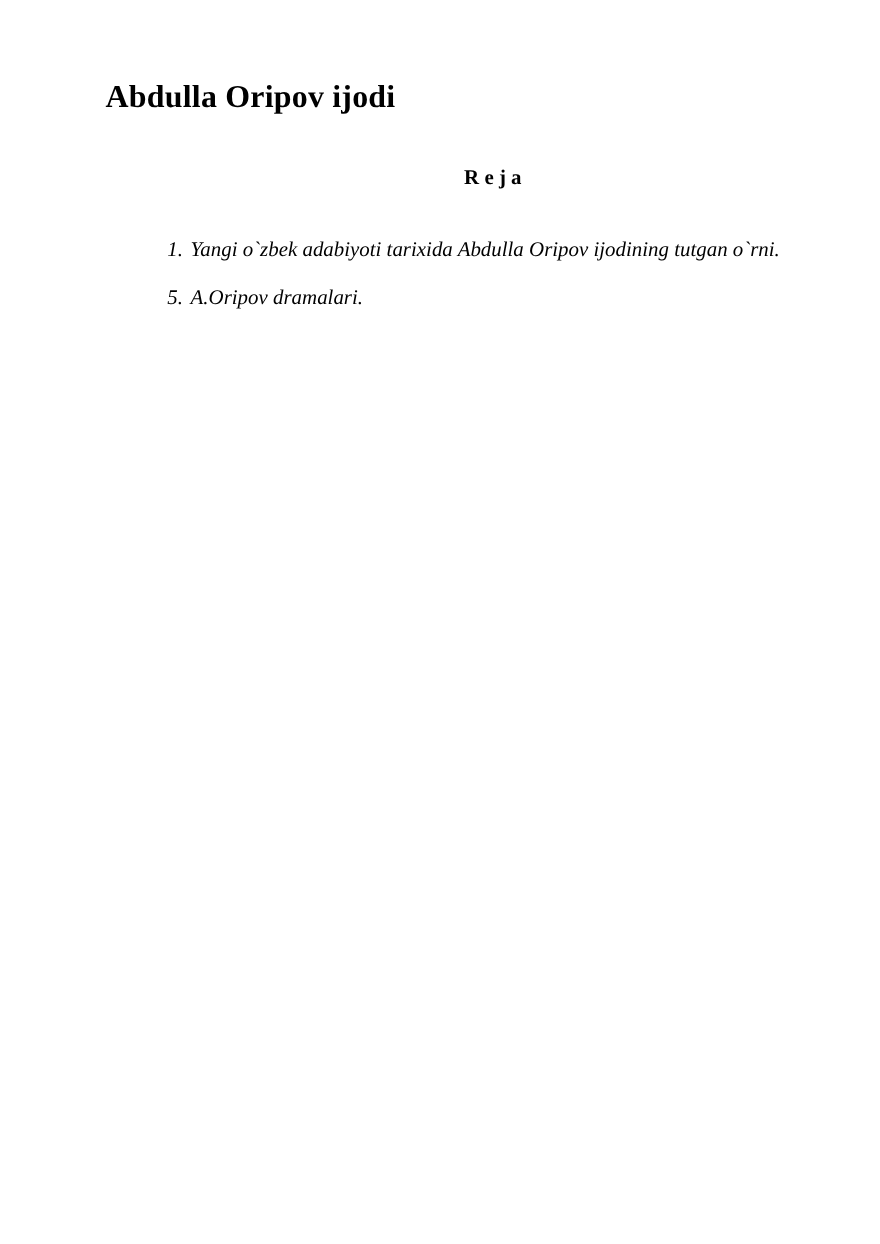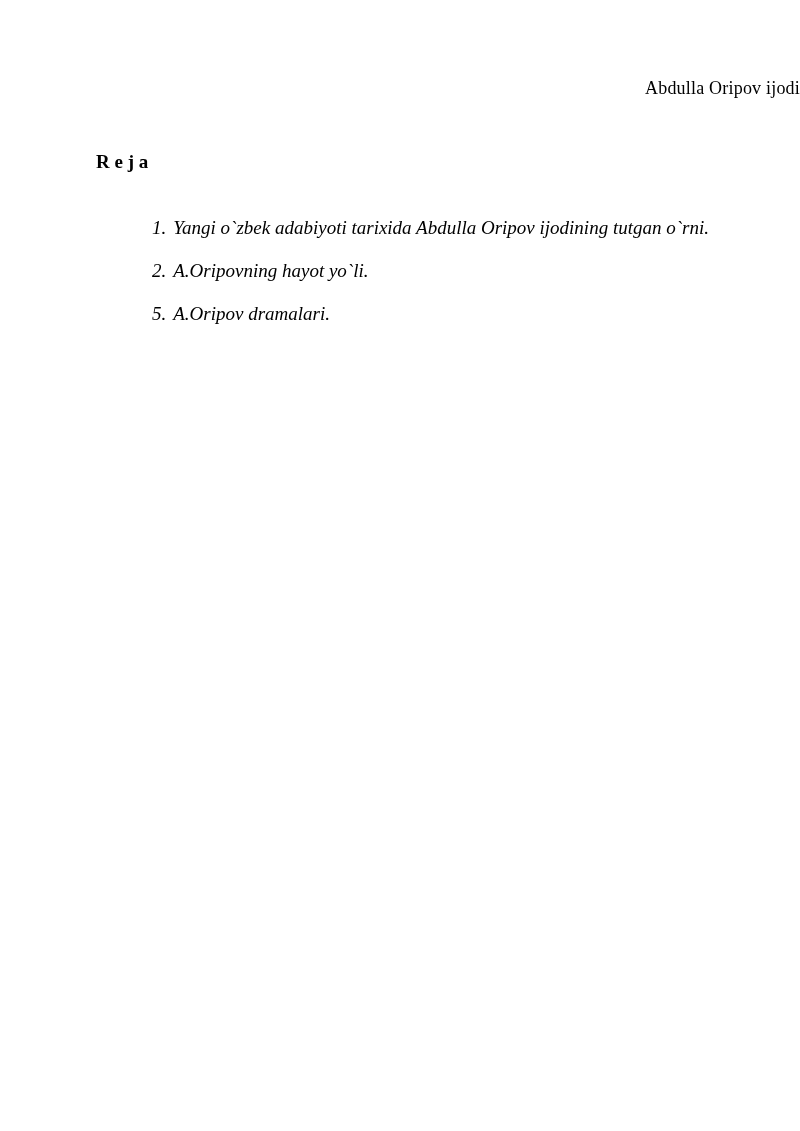--- a/index.html
+++ b/index.html
@@ -15,33 +15,33 @@
     color: #000000;
     font-family: "Liberation Serif", "DejaVu Serif", serif;
     overflow: hidden;
   }
   .doc-title {
     position: absolute;
     top: 74px;
     left: 96px;
     width: 704px;
     margin: 0;
-    text-align: right;
-    font-size: 18px;
-    font-weight: normal;
+    text-align: left;
+    font-size: 29px;
+    font-weight: bold;
     line-height: 28px;
     letter-spacing: 0.2px;
   }
   .doc-subtitle {
     position: absolute;
     top: 150px;
     left: 96px;
     width: 704px;
     margin: 0;
-    text-align: left;
+    text-align: center;
     font-size: 19px;
     font-weight: bold;
     line-height: 24px;
   }
   .plan-list {
     position: absolute;
     top: 206px;
     left: 0;
     width: 800px;
   }
@@ -65,23 +65,20 @@
   <h1 class="doc-title">Abdulla Oripov ijodi</h1>
 
   <h2 class="doc-subtitle">R e j a</h2>
 
   <div class="plan-list">
 
     <div class="plan-item indent-deep">
       <span class="num">1.</span><span>Yangi o`zbek adabiyoti tarixida Abdulla Oripov ijodining tutgan o`rni.</span>
     </div>
 
-    <div class="plan-item indent-deep">
-      <span class="num">2.</span><span>A.Oripovning hayot yo`li.</span>
-    </div>
 
 
 
     <div class="plan-item indent-deep">
       <span class="num">5.</span><span>A.Oripov dramalari.</span>
     </div>
 
 
   </div>
 

